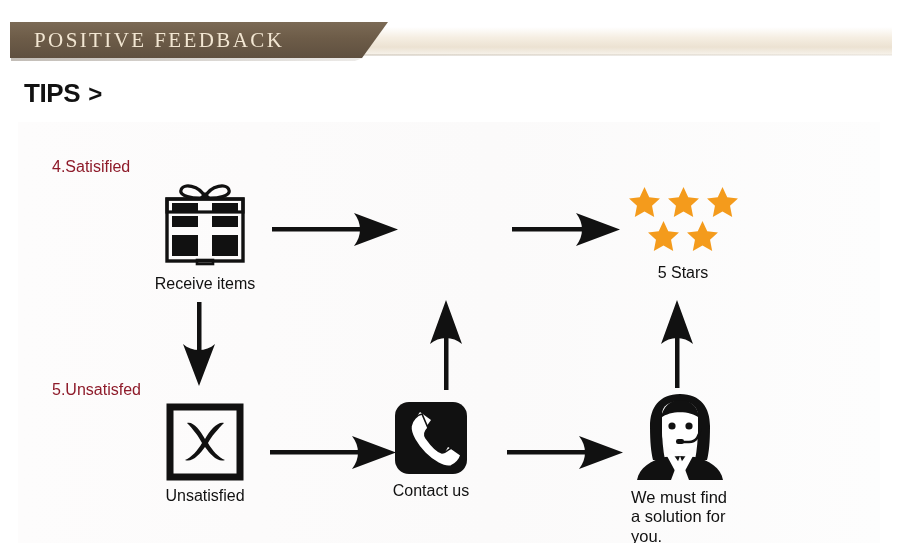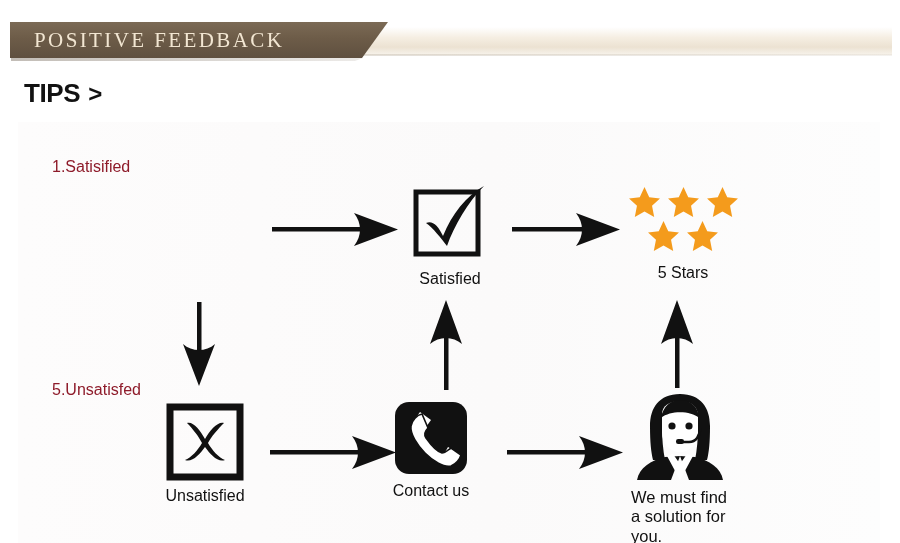--- a/index.html
+++ b/index.html
@@ -194,31 +194,46 @@
     <div class="banner-dark">
       <span class="banner-title">POSITIVE  FEEDBACK</span>
     </div>
   </div>
 
   <div class="tips-row">
     <span class="tips-strong">TIPS</span>
     <span class="tips-gt">&gt;</span>
   </div>
 
-  <div class="step-label" id="step-1">1.Satisified</div>
+  <div class="step-label" id="step-1">4.Satisified</div>
   <div class="step-label" id="step-2">5.Unsatisfed</div>
 
-
-  <div class="node" style="left:405px; top:184px; width:90px;">
-    <svg class="checkbox-ic" viewBox="0 0 80 80">
-      <rect x="6" y="8" width="62" height="62" fill="none" stroke="#111" stroke-width="5"></rect>
-      <path d="M16 39 C22 36, 28 41, 33 52 C42 30, 56 12, 74 2 C58 18, 44 42, 37 62 C31 54, 23 44, 16 39 Z" fill="#111"></path>
+  <div class="node" style="left:155px; top:183px; width:100px;">
+    <svg class="gift" viewBox="0 0 92 86">
+
+      <path d="M46 14 C40 2, 24 0, 22 7 C20 13, 33 16, 46 15 Z" fill="none" stroke="#111" stroke-width="3.2"></path>
+      <path d="M46 14 C52 2, 68 0, 70 7 C72 13, 59 16, 46 15 Z" fill="none" stroke="#111" stroke-width="3.2"></path>
+      <path d="M40 15 L46 9 L52 15 Z" fill="#111"></path>
+
+      <rect x="8" y="16" width="76" height="62" fill="none" stroke="#111" stroke-width="3.4"></rect>
+
+      <rect x="8" y="16" width="76" height="13" fill="none" stroke="#111" stroke-width="3.2"></rect>
+
+      <rect x="13" y="20" width="26" height="8" fill="#111"></rect>
+      <rect x="53" y="20" width="26" height="8" fill="#111"></rect>
+      <rect x="13" y="33" width="26" height="11" fill="#111"></rect>
+      <rect x="53" y="33" width="26" height="11" fill="#111"></rect>
+      <rect x="13" y="52" width="26" height="21" fill="#111"></rect>
+      <rect x="53" y="52" width="26" height="21" fill="#111"></rect>
+
+      <rect x="38" y="77" width="16" height="4" fill="none" stroke="#111" stroke-width="2.6"></rect>
     </svg>
-    <div class="node-caption">Satisfied</div>
-  </div>
+    <div class="node-caption">Receive items</div>
+  </div>
+
 
   <div class="node" style="left:624px; top:186px; width:118px;justify-content:flex-end;">
     <div class="stars">
       <div class="star-row">
         <svg class="star" viewBox="0 0 32 31">
             <path d="M16 1 L20.6 11 L31 12.1 L23.3 19.2 L25.4 30 L16 24.6 L6.6 30 L8.7 19.2 L1 12.1 L11.4 11 Z" fill="#f49b1c"></path>
           </svg>
         <svg class="star" viewBox="0 0 32 31">
             <path d="M16 1 L20.6 11 L31 12.1 L23.3 19.2 L25.4 30 L16 24.6 L6.6 30 L8.7 19.2 L1 12.1 L11.4 11 Z" fill="#f49b1c"></path>
           </svg>

